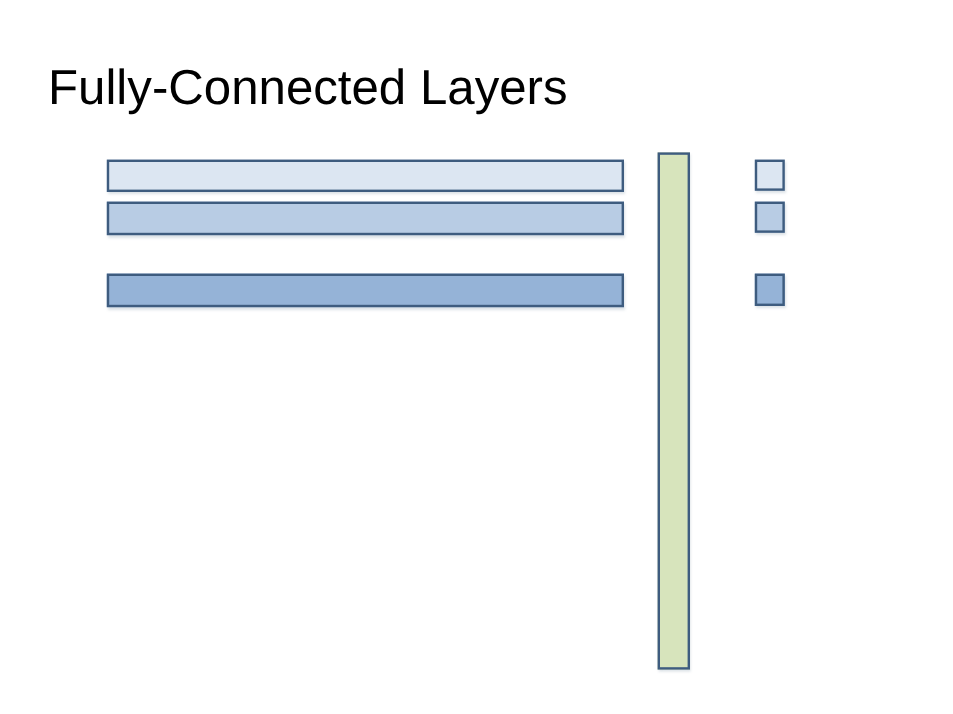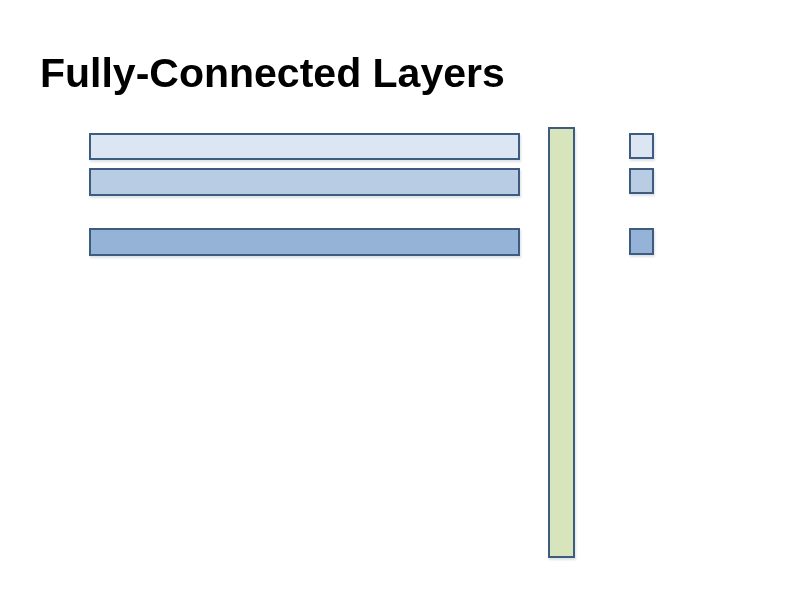--- a/index.html
+++ b/index.html
@@ -15,21 +15,21 @@
     width: 794px;
     height: 595px;
     background: var(--background, #ffffff);
   }
   .title {
     position: absolute;
     left: 40px;
     top: 50px;
     margin: 0;
     font-size: 41px;
-    font-weight: 700;
+    font-weight: 400;
     letter-spacing: 0px;
     color: var(--title-color, #000000);
     white-space: nowrap;
   }
   .shape {
     position: absolute;
     box-sizing: border-box;
     border: 2px solid var(--border, #3e5c7f);
     box-shadow: 1px 2px 2px rgba(130, 150, 170, 0.28);
   }

